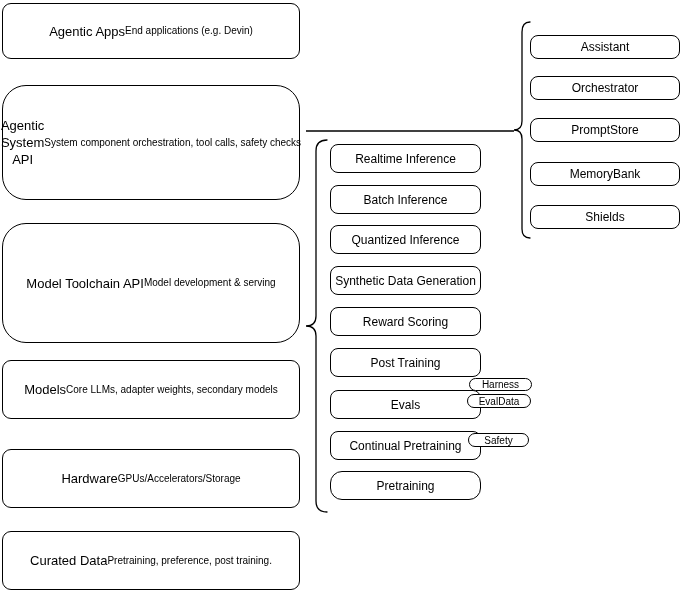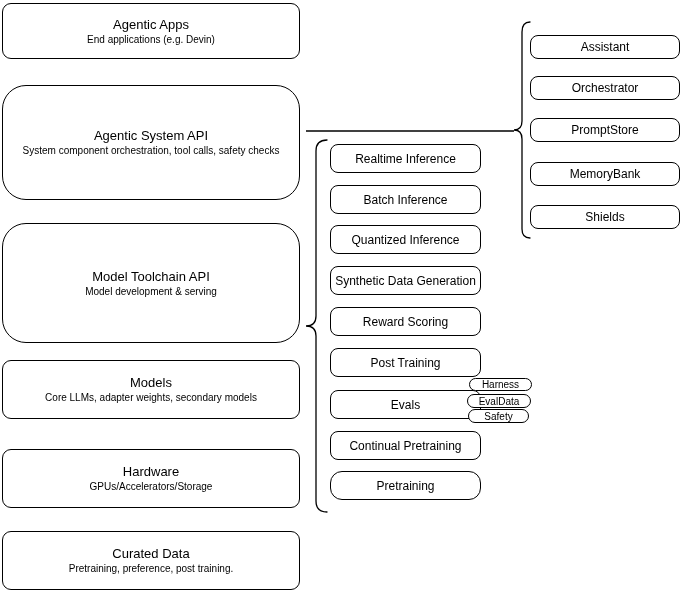--- a/index.html
+++ b/index.html
@@ -3,22 +3,22 @@
 <meta charset="utf-8">
 <style>
   html,body { margin:0; padding:0; background:#ffffff; }
   .canvas {
     position:relative; width:682px; height:591px; background:#ffffff;
     font-family:"Liberation Sans", sans-serif; color:#000; overflow:hidden;
   }
   svg.overlay { position:absolute; left:0; top:0; width:682px; height:591px; pointer-events:none; }
   .box {
     position:absolute; background:#fff; border:1.3px solid #000; box-sizing:border-box;
-    display:flex; flex-direction:column; align-items:center; justify-content:center;
-    z-index:1;
+    display:flex; align-items:center; justify-content:center;
+    text-align:center; z-index:1;
   }
   .lbox  { left:2px; width:298px; }
   .r-sm  { border-radius:9px; }
   .r-lg  { border-radius:24px; }
   .btitle { font-size:13px; line-height:17px; }
   .bsub   { font-size:10px; line-height:14px; white-space:nowrap; }
   .mbox { left:330px; width:151px; height:29px; border-radius:8px; font-size:12px; }
   .rbox { left:530px; width:150px; height:24px; border-radius:8px; font-size:12px; }
   .tag {
     position:absolute; background:#fff; border:1.2px solid #000; border-radius:8px;
@@ -67,21 +67,21 @@
   <div class="box mbox" style="top:225px;">Quantized Inference</div>
   <div class="box mbox" style="top:266px;">Synthetic Data Generation</div>
   <div class="box mbox" style="top:307px;">Reward Scoring</div>
   <div class="box mbox" style="top:348px;">Post Training</div>
   <div class="box mbox" style="top:390px;">Evals</div>
   <div class="box mbox" style="top:431px;">Continual Pretraining</div>
   <div class="box mbox" style="top:471px;border-radius:12px;">Pretraining</div>
 
   <div class="tag" style="left:469px; top:378px; width:63px; height:13px;">Harness</div>
   <div class="tag" style="left:467px; top:394px; width:64px; height:14px;text-align:right;">EvalData</div>
-  <div class="tag" style="left:468px; top:409px; width:61px; height:14px;">Safety</div>
+  <div class="tag" style="left:468px; top:433px; width:61px; height:14px;">Safety</div>
 
   <div class="box rbox" style="top:35px;">Assistant</div>
   <div class="box rbox" style="top:76px;">Orchestrator</div>
   <div class="box rbox" style="top:118px;">PromptStore</div>
   <div class="box rbox" style="top:162px;">MemoryBank</div>
   <div class="box rbox" style="top:205px;">Shields</div>
 
 </div>
 
 </body></html>

